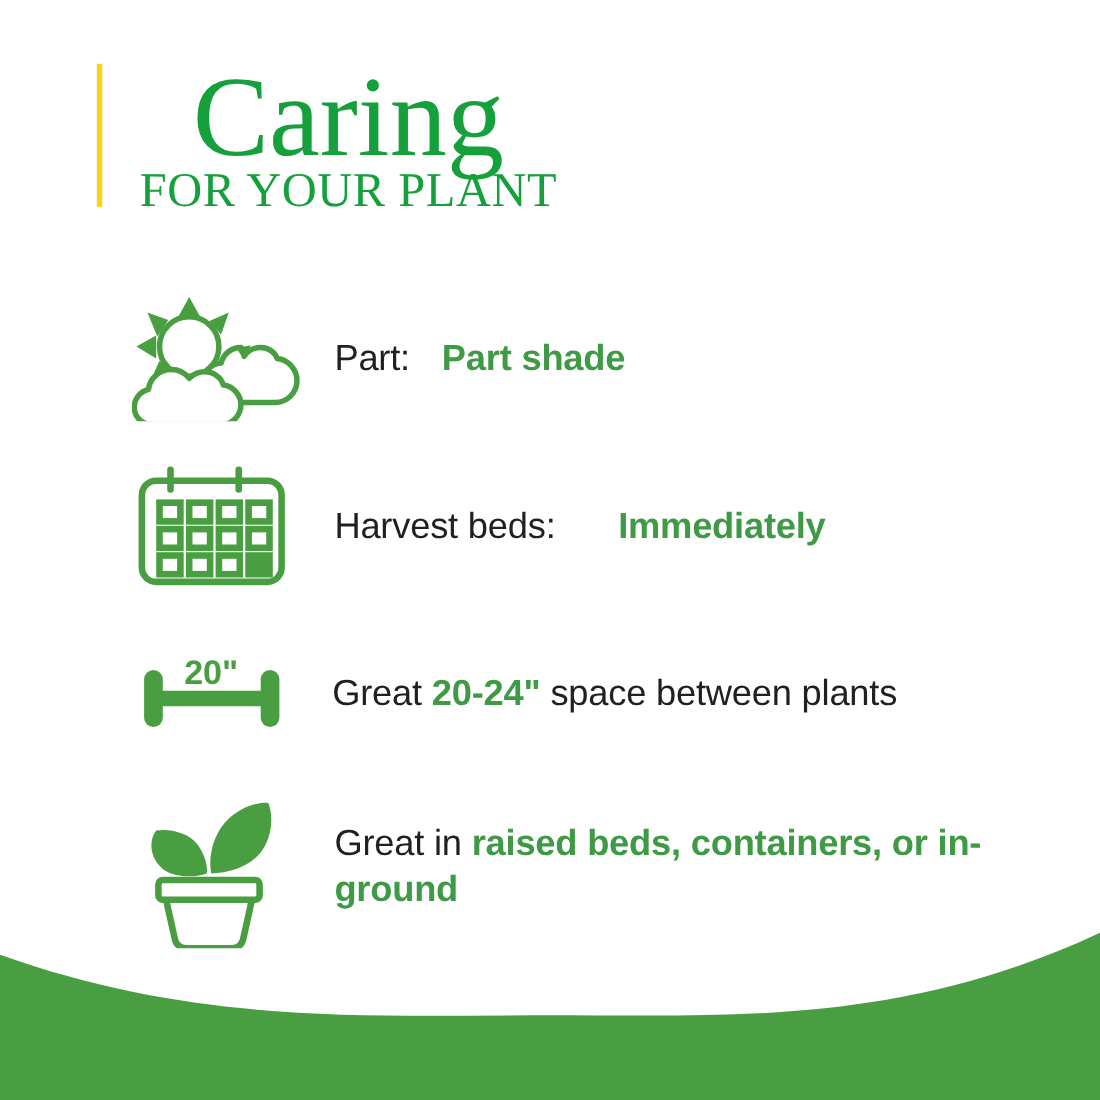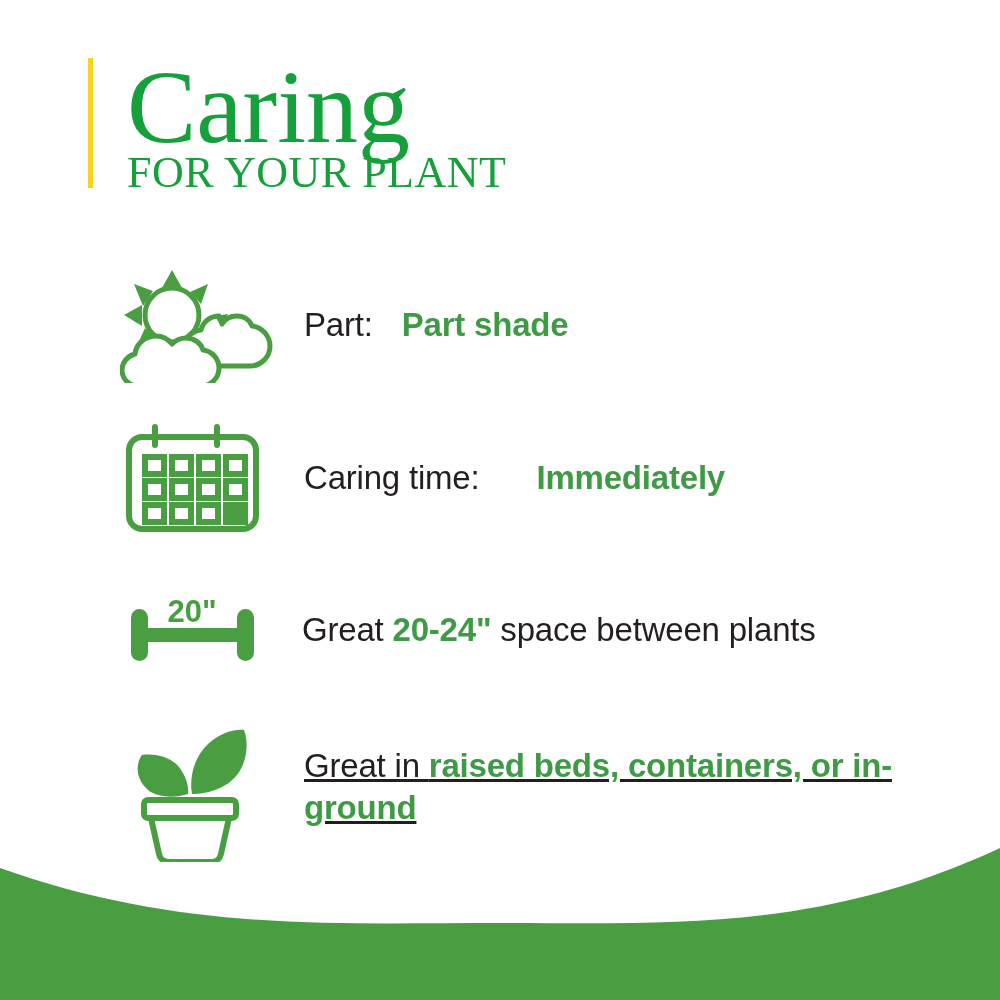--- a/index.html
+++ b/index.html
@@ -36,20 +36,21 @@
     width: 5px;
     height: 130px;
     background: #f5d320;
     flex: 0 0 auto;
   }
   .header-text {
     margin-left: 34px;
     display: flex;
     flex-direction: column;
     justify-content: flex-start;
+    text-align: center;
   }
   .title-main {
     font-family: "Liberation Serif", serif;
     font-size: 104px;
     line-height: 0.95;
     color: #15a03b;
     font-weight: 400;
     letter-spacing: 0px;
     margin: 0;
     padding: 0;
@@ -208,21 +209,21 @@
 
             <rect x="25" y="82" width="19" height="17"></rect>
             <rect x="52" y="82" width="19" height="17"></rect>
             <rect x="79" y="82" width="19" height="17"></rect>
           </g>
 
           <rect x="106" y="82" width="19" height="17" fill="#4a9e42" stroke="#4a9e42" stroke-width="6"></rect>
         </svg>
       </div>
       <div class="row-text" style="color: rgb(35, 31, 32);">
-        <span>Caring time: </span><span class="hl" style="color: rgb(63, 154, 69); margin-left: 48px;">Immediately</span>
+        <span>Harvest beds: </span><span class="hl" style="color: rgb(63, 154, 69); margin-left: 48px;">Immediately</span>
       </div>
     </div>
 
     <div class="care-row" id="row-spacing">
       <div class="row-icon">
         <svg width="160" height="80" viewBox="0 0 160 80" xmlns="http://www.w3.org/2000/svg">
           <g fill="#4a9e42">
 
             <rect x="11" y="19" width="17" height="52" rx="8.5" ry="8.5"></rect>
 
@@ -256,21 +257,21 @@
                      c-11,14 -31,19 -45,19 z"></path>
           </g>
           <g stroke="#4a9e42" fill="none" stroke-width="6" stroke-linejoin="round">
 
             <path d="M28,88 h84 a4,4 0 0 1 4,4 v10 a4,4 0 0 1 -4,4 h-84 a4,4 0 0 1 -4,-4 v-10 a4,4 0 0 1 4,-4 z"></path>
 
             <path d="M31,106 l8,36 a10,10 0 0 0 10,8 h42 a10,10 0 0 0 10,-8 l8,-36"></path>
           </g>
         </svg>
       </div>
-      <div class="row-text" style="color: rgb(35, 31, 32); text-decoration: underline;">
+      <div class="row-text" style="color: rgb(35, 31, 32);">
         <span>Great in </span><span class="hl" style="color: rgb(63, 154, 69);">raised beds, containers, or in-ground</span>
       </div>
     </div>
 
   </div>
 
   <div class="bottom-band">
     <svg width="1000" height="180" viewBox="0 0 1000 180" xmlns="http://www.w3.org/2000/svg" preserveAspectRatio="none">
       <path d="M0,48 C180,112 330,103 500,103 C670,103 820,112 1000,28 L1000,180 L0,180 Z" fill="#4a9e42"></path>
     </svg>

